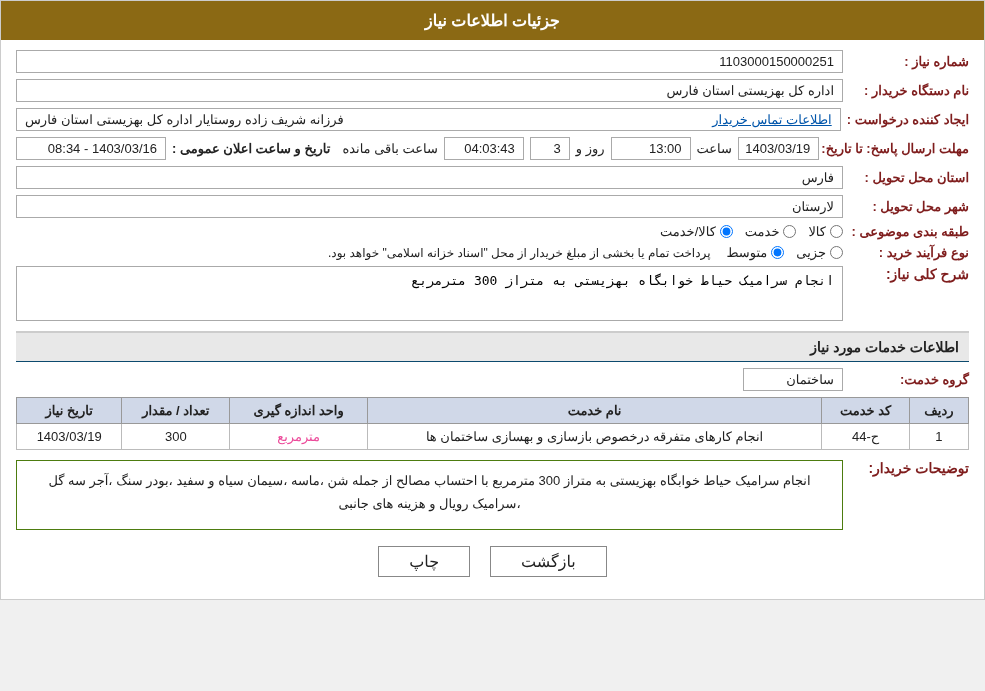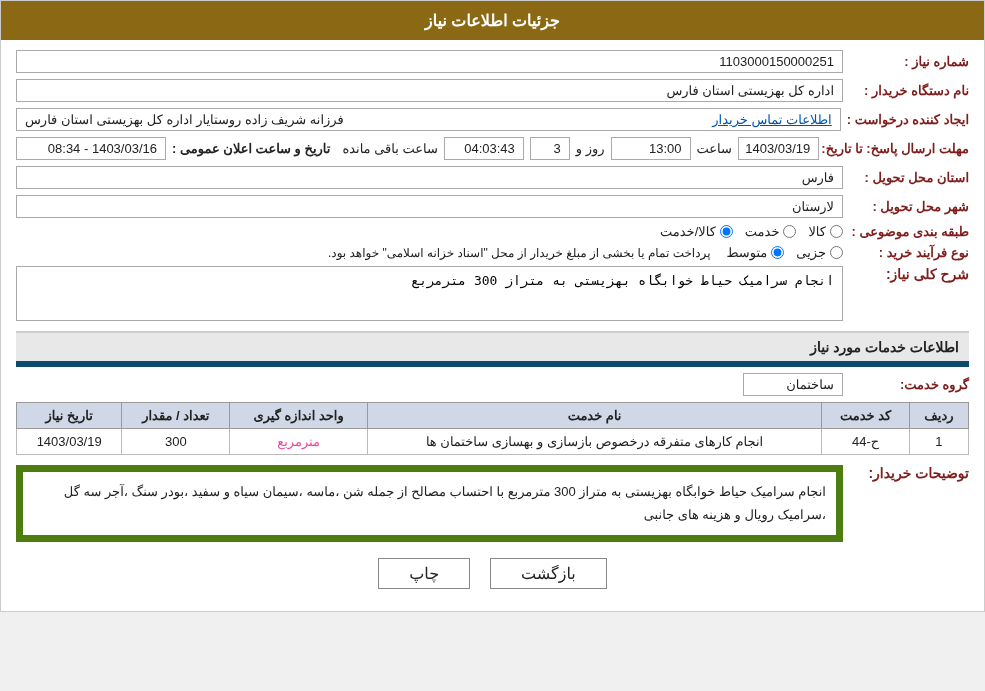--- a/index.html
+++ b/index.html
@@ -53,21 +53,21 @@
     }
     .value-box.medium {
       min-width: 150px;
     }
     .value-box.small {
       min-width: 80px;
     }
     .section-title {
       background: #e8e8e8;
       border-top: 2px solid #ccc;
-      border-bottom: 6px solid #0c4a6e;
+      border-bottom: 1px solid #0c4a6e;
       padding: 6px 10px;
       font-weight: bold;
       font-size: 14px;
       margin: 10px 0 6px 0;
     }
     .radio-group {
       display: flex;
       gap: 12px;
       align-items: center;
     }
@@ -100,24 +100,24 @@
     }
     .table-wrapper td {
       border: 1px solid #bbb;
       padding: 5px 8px;
       text-align: center;
     }
     .table-wrapper tr:nth-child(even) td {
       background: #f7f7f7;
     }
     .buyyer-notes {
-      border: 7px solid #4d7c0f;
+      border: 1px solid #4d7c0f;
       background: #fff;
       padding: 8px 10px;
-      text-align: right;
+      text-align: center;
       font-size: 13px;
       line-height: 1.8;
       min-height: 70px;
     }
     .btn-row {
       display: flex;
       justify-content: center;
       gap: 20px;
       margin-top: 16px;
       margin-bottom: 12px;

